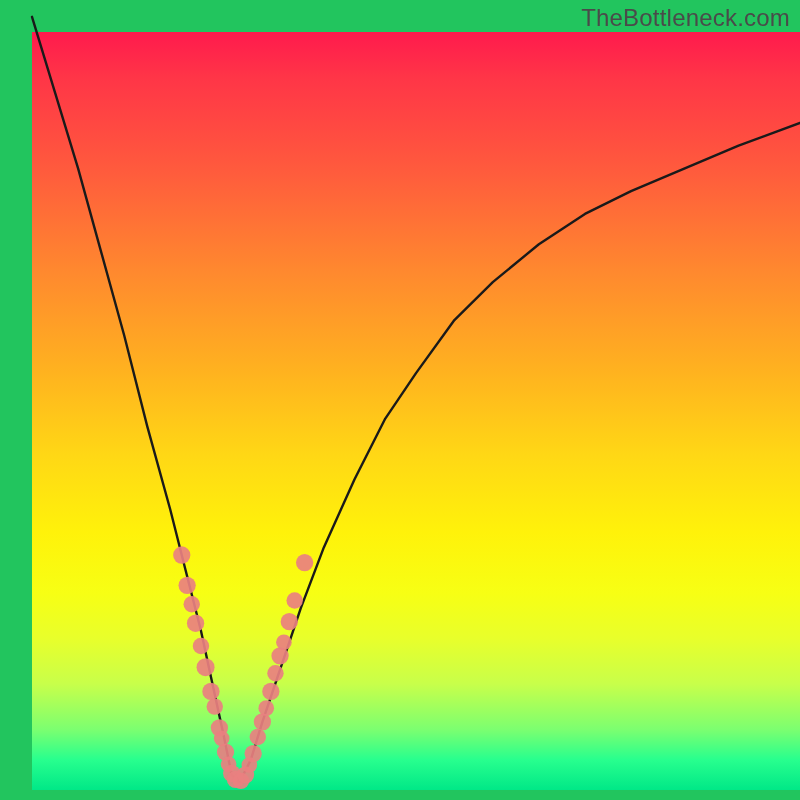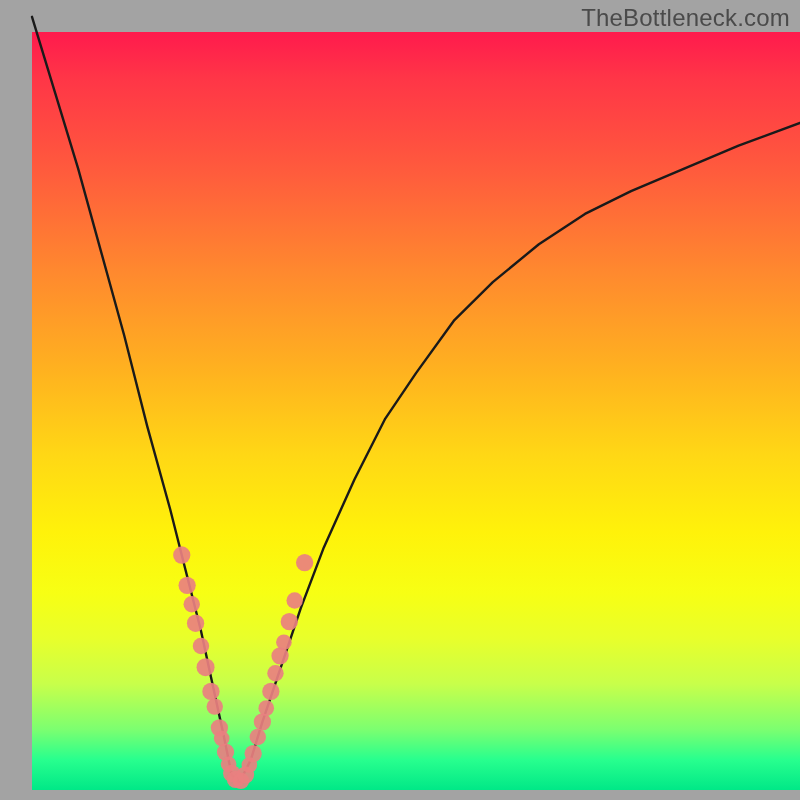--- a/index.html
+++ b/index.html
@@ -10,21 +10,21 @@
     overflow: hidden;
     background: #000;
     font-family: Arial, Helvetica, sans-serif;
   }
   .frame {
     position: absolute;
     left: 0;
     top: 0;
     width: 800px;
     height: 800px;
-    background: #a3a3a3;
+    background: #22c55e;
   }
   .plot {
     position: absolute;
     background: linear-gradient(to bottom,
       #ff1a4d 0%,
       #ff3547 6%,
       #ff5a3d 18%,
       #ff8a2e 32%,
       #ffb31f 45%,
       #ffd815 56%,

